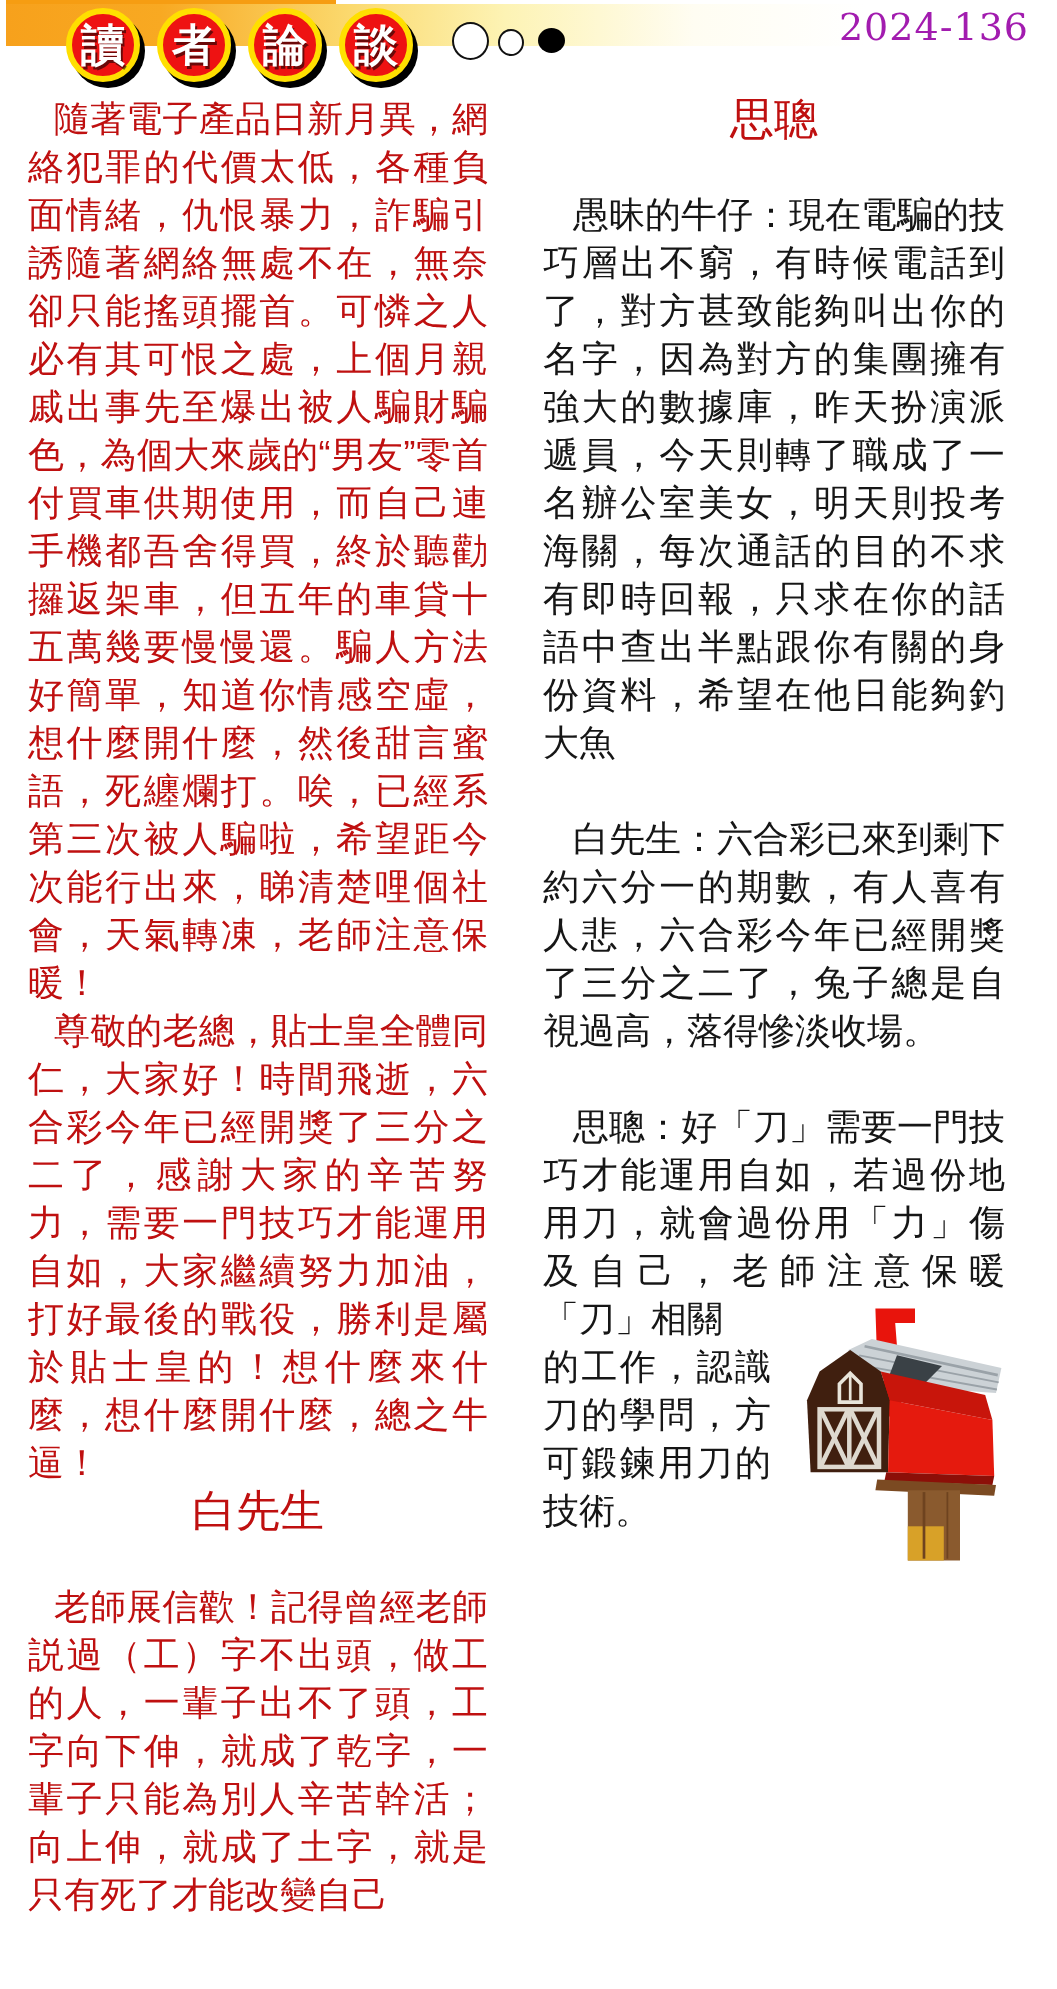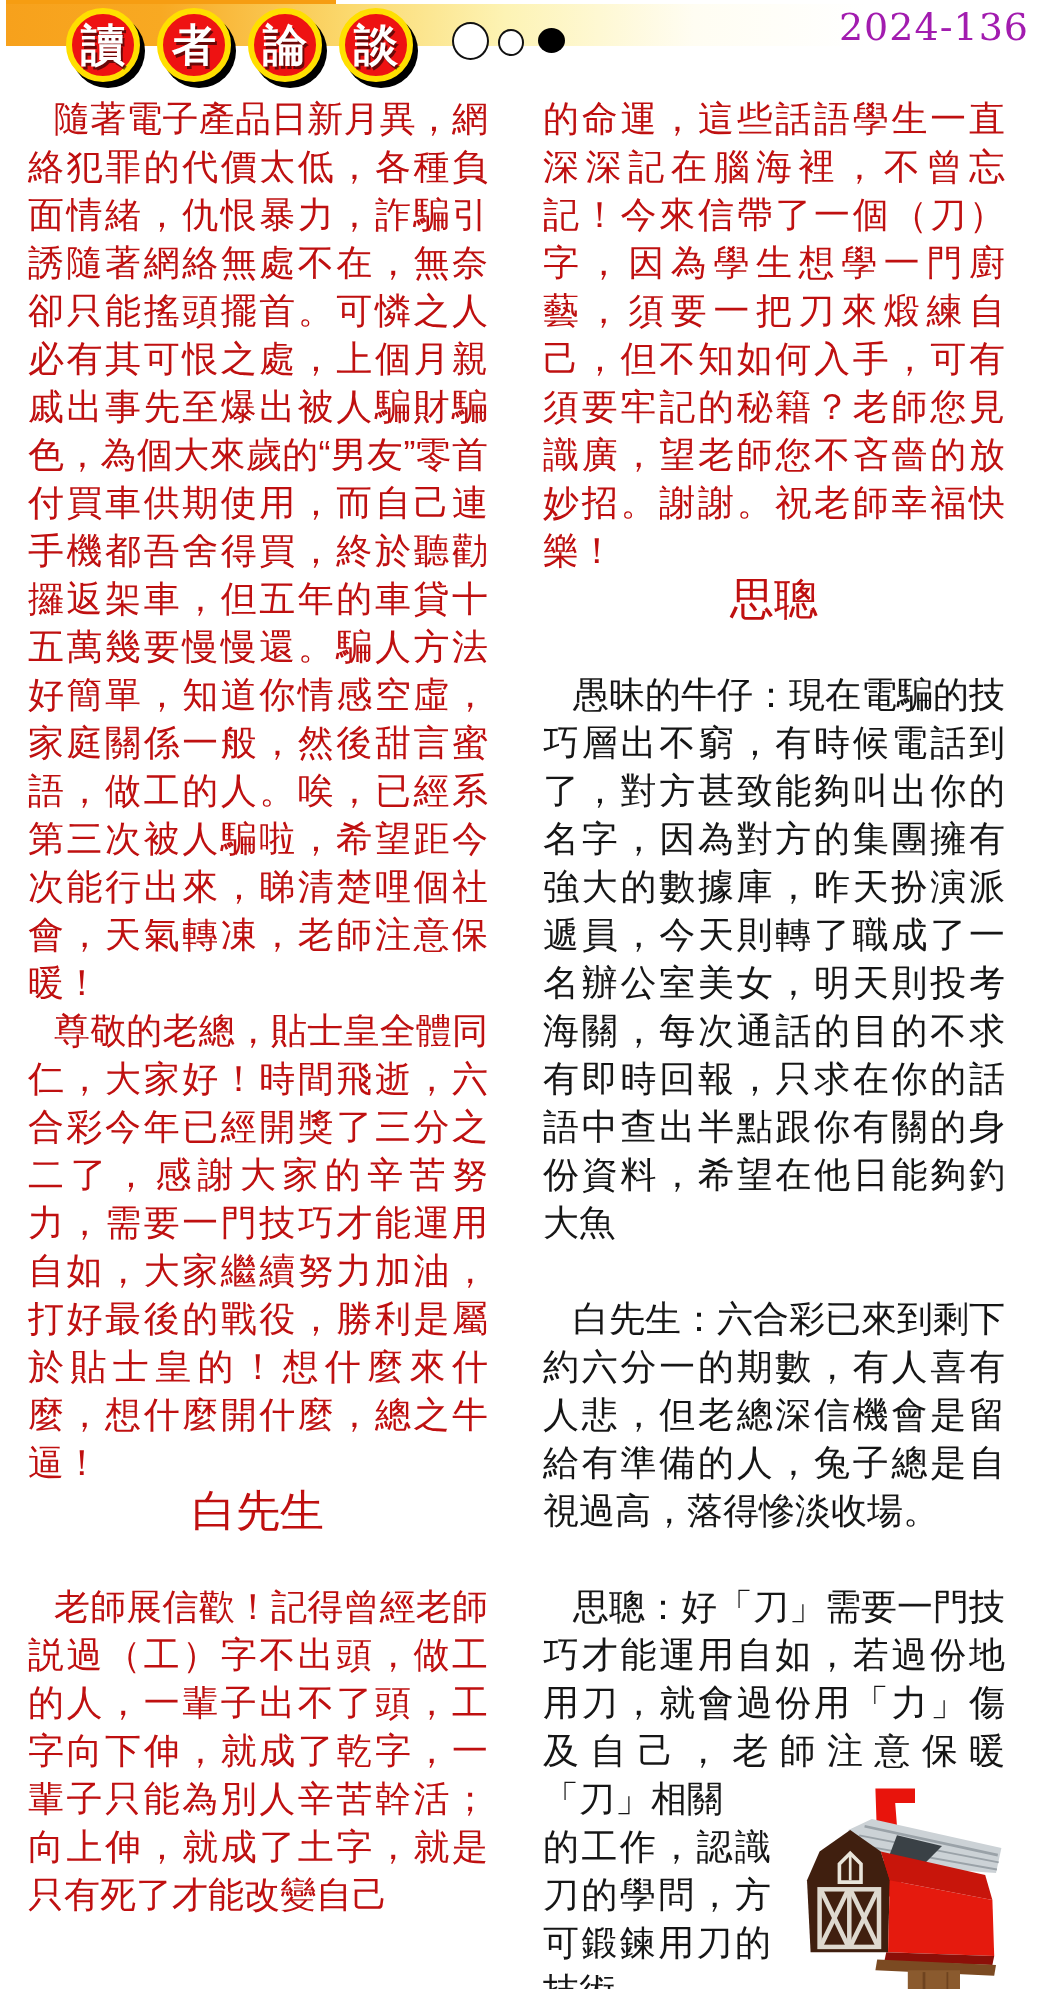--- a/index.html
+++ b/index.html
@@ -88,35 +88,34 @@
   </div>
 
   <div class="dot dot1"></div>
   <div class="dot dot2"></div>
   <div class="dot dot3"></div>
 
   <div class="issue">2024-136</div>
 </div>
 
 <div class="col col-left">
-  <p class="body-text red indent-red">隨著電子產品日新月異，網絡犯罪的代價太低，各種負面情緒，仇恨暴力，詐騙引誘隨著網絡無處不在，無奈卻只能搖頭擺首。可憐之人必有其可恨之處，上個月親戚出事先至爆出被人騙財騙色，為個大來歲的“男友”零首付買車供期使用，而自己連手機都吾舍得買，終於聽勸攞返架車，但五年的車貸十五萬幾要慢慢還。騙人方法好簡單，知道你情感空虛，家庭關係一般，然後甜言蜜語，做工的人。唉，已經系第三次被人騙啦，希望距今次能行出來，睇清楚哩個社會，天氣轉凍，老師注意保暖！</p>
+  <p class="body-text red indent-red">隨著電子產品日新月異，網絡犯罪的代價太低，各種負面情緒，仇恨暴力，詐騙引誘隨著網絡無處不在，無奈卻只能搖頭擺首。可憐之人必有其可恨之處，上個月親戚出事先至爆出被人騙財騙色，為個大來歲的“男友”零首付買車供期使用，而自己連手機都吾舍得買，終於聽勸攞返架車，但五年的車貸十五萬幾要慢慢還。騙人方法好簡單，知道你情感空虛，想什麼開什麼，然後甜言蜜語，死纏爛打。唉，已經系第三次被人騙啦，希望距今次能行出來，睇清楚哩個社會，天氣轉凍，老師注意保暖！</p>
 
   <p class="body-text red indent-red">尊敬的老總，貼士皇全體同仁，大家好！時間飛逝，六合彩今年已經開獎了三分之二了，感謝大家的辛苦努力，需要一門技巧才能運用自如，大家繼續努力加油，打好最後的戰役，勝利是屬於貼士皇的！想什麼來什麼，想什麼開什麼，總之牛逼！</p>
   <p class="sig red">白先生</p>
 
   <p class="body-text red indent-red">老師展信歡！記得曾經老師説過（工）字不出頭，做工的人，一輩子出不了頭，工字向下伸，就成了乾字，一輩子只能為別人辛苦幹活；向上伸，就成了土字，就是只有死了才能改變自己</p>
 </div>
 
 <div class="col col-right">
-  <p class="body-text red">的命運，這些話語學生一直深深記在腦海裡，不曾忘記！今來信帶了一個（刀）字，因為學生想學一門廚藝，須要一把刀來煅練自己，但不知如何入手，可有須要牢記的秘籍？老師您見識廣，望老師您不吝嗇的放妙招。謝謝。祝老師幸福快樂！</p>
   <p class="sig red">思聰</p>
 
   <p class="body-text black indent-black gap-after">愚昧的牛仔：現在電騙的技巧層出不窮，有時候電話到了，對方甚致能夠叫出你的名字，因為對方的集團擁有強大的數據庫，昨天扮演派遞員，今天則轉了職成了一名辦公室美女，明天則投考海關，每次通話的目的不求有即時回報，只求在你的話語中查出半點跟你有關的身份資料，希望在他日能夠釣大魚</p>
 
-  <p class="body-text black indent-black gap-after">白先生：六合彩已來到剩下約六分一的期數，有人喜有人悲，但老總深信機會是留給有準備的人，兔子總是自視過高，落得慘淡收場。</p>
+  <p class="body-text black indent-black gap-after">白先生：六合彩已來到剩下約六分一的期數，有人喜有人悲，六合彩今年已經開獎了三分之二了，兔子總是自視過高，落得慘淡收場。</p>
 
   <p class="body-text black indent-black">思聰：好「刀」需要一門技巧才能運用自如，若過份地用刀，就會過份用「力」傷及自己，老師注意保暖「刀」相關</p>
 
   <div class="wrap-row">
     <p class="body-text black wrap-text">的工作，認識刀的學問，方可鍛鍊用刀的技術。</p>
 
     <svg class="mailbox" viewBox="0 0 260 290" aria-hidden="true">
 
       <path d="M116,10 h44 v16 h-22 l8,104 h-26 z" fill="#e8140c"></path>
 

